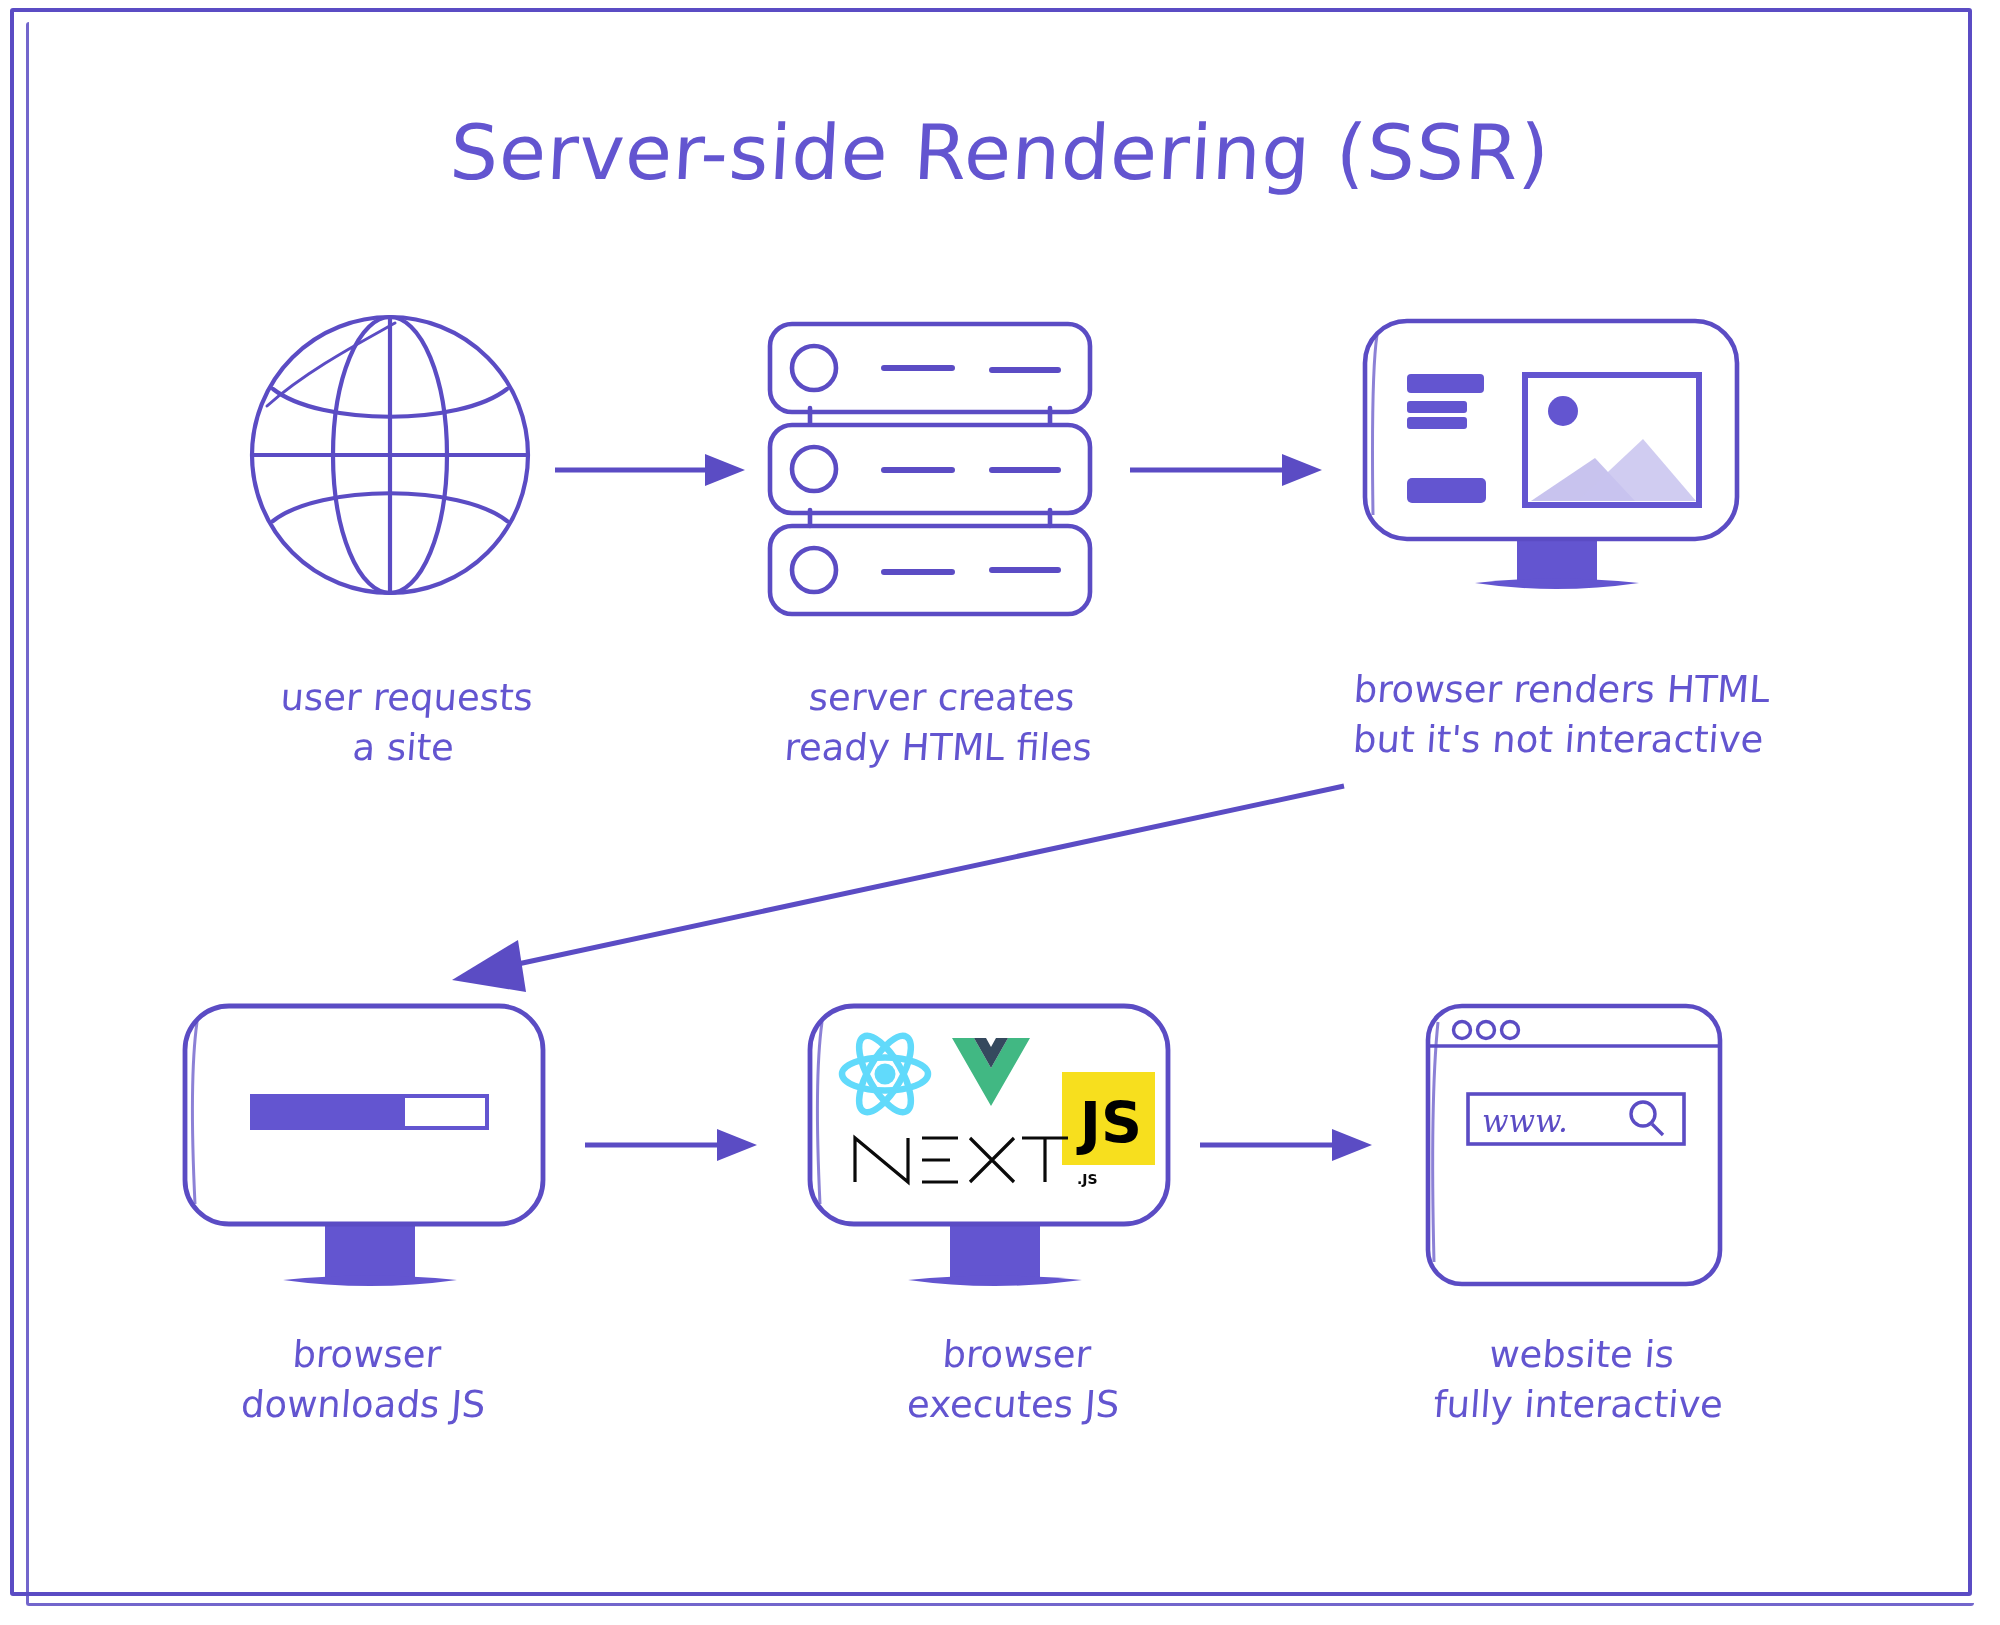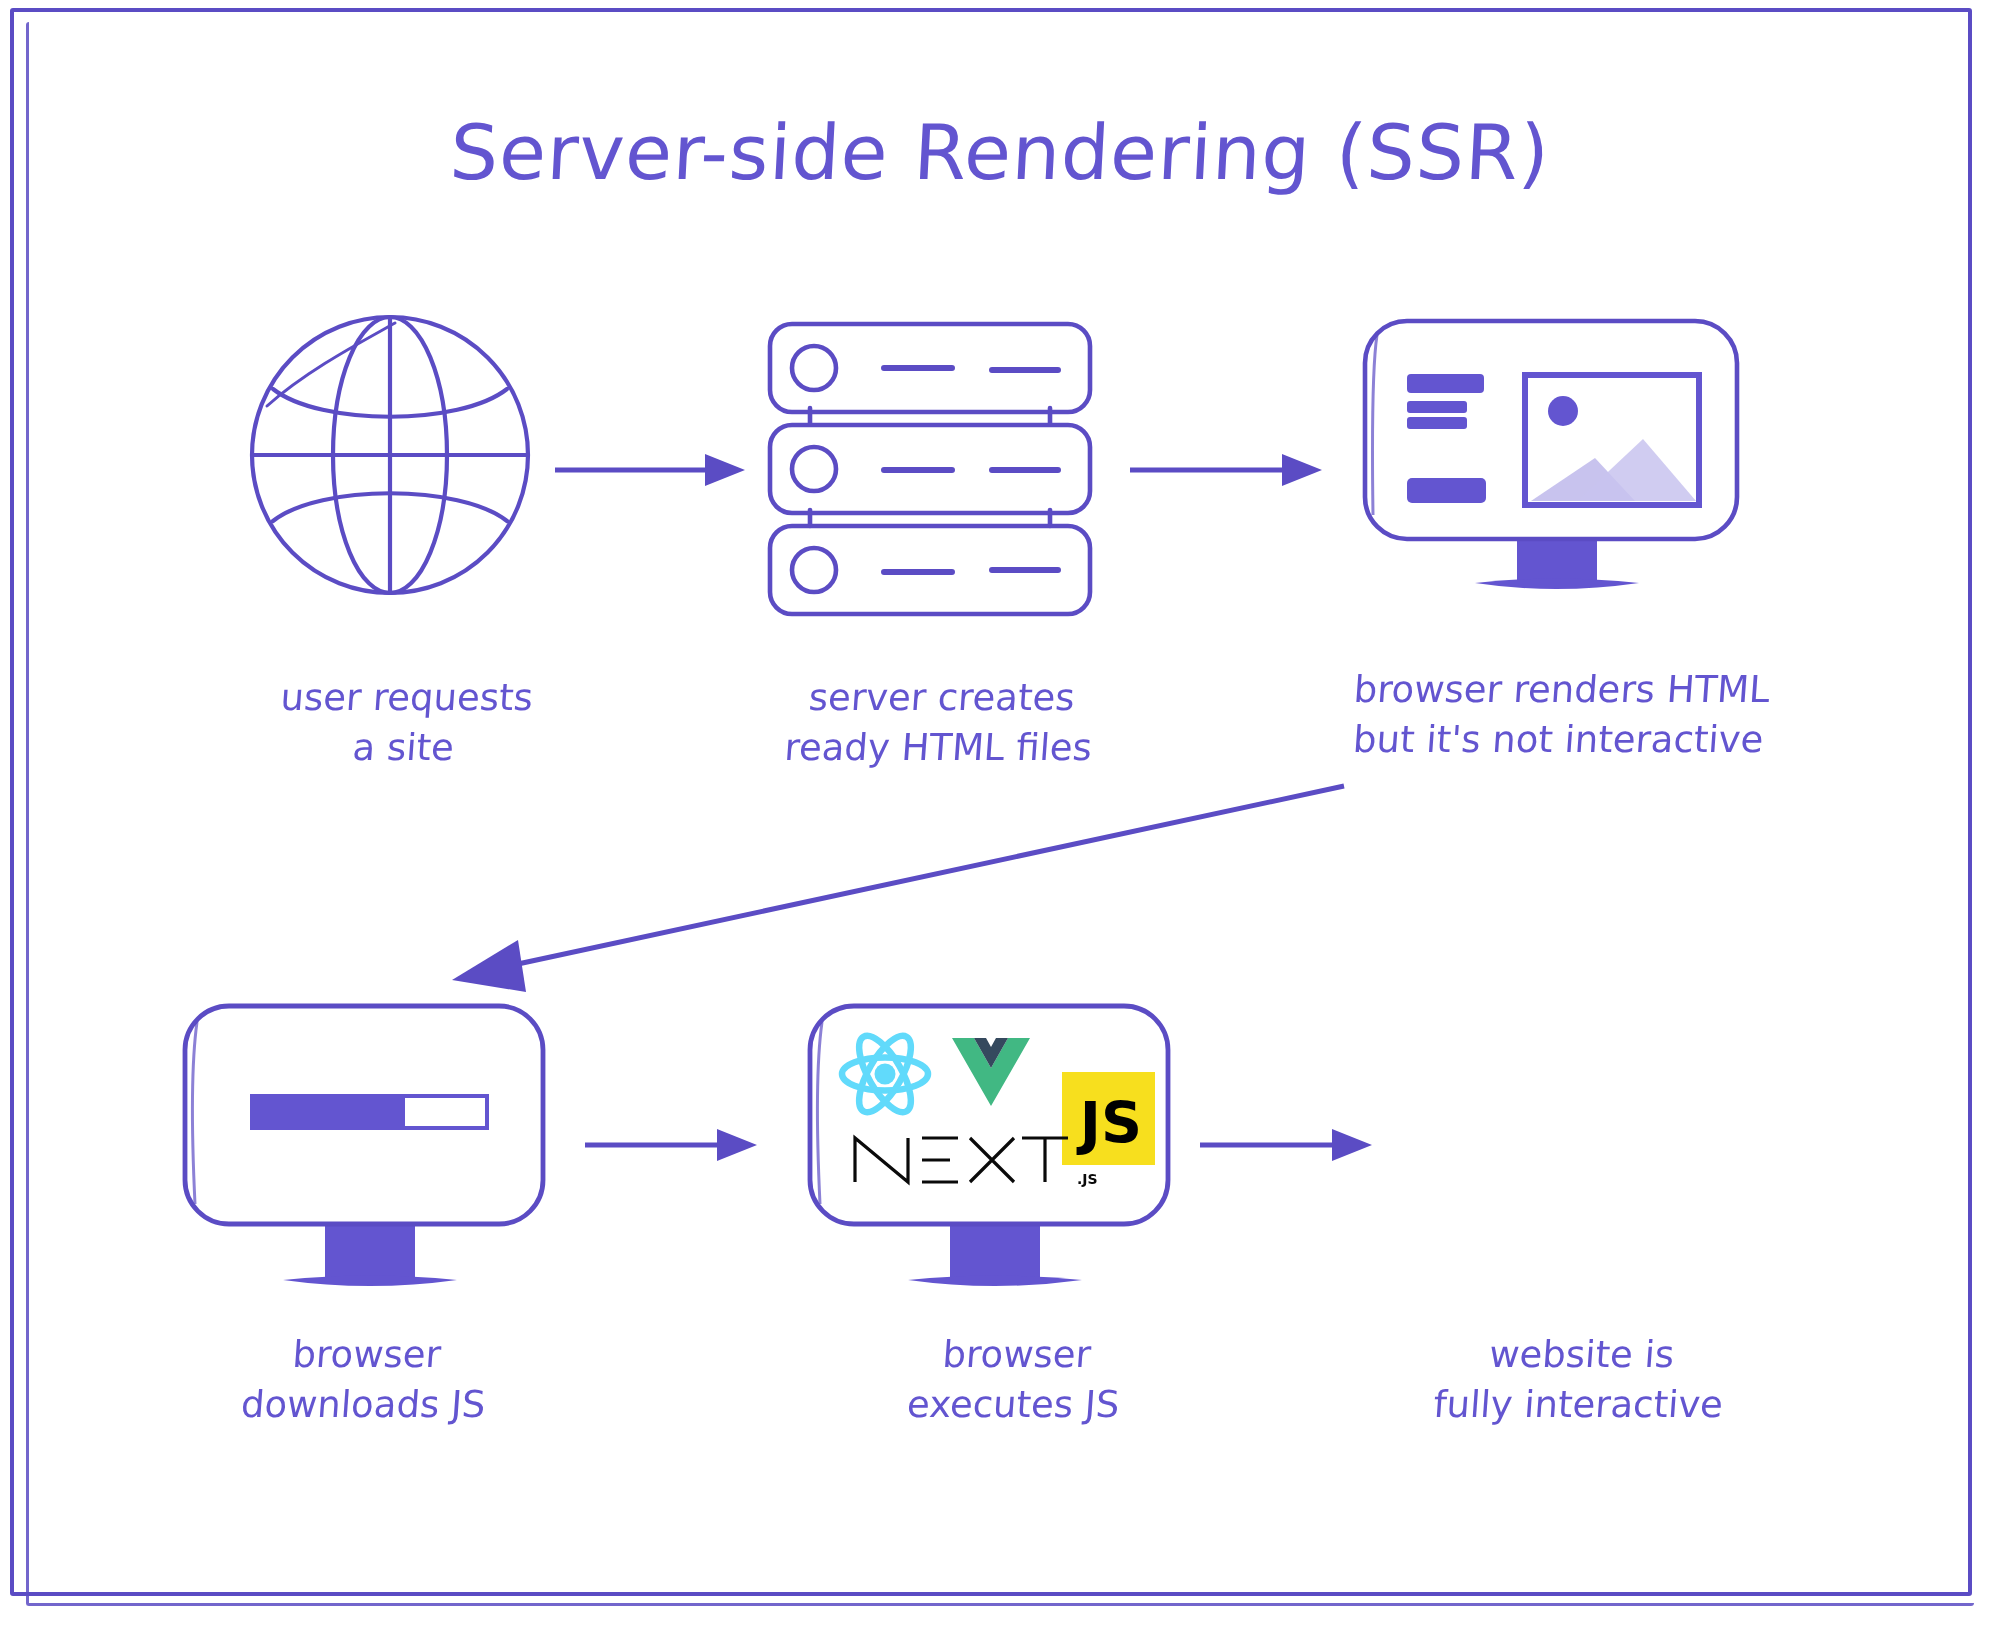--- a/index.html
+++ b/index.html
@@ -238,19 +238,39 @@
     <div>executes JS</div>
   </div>
 
   <div class="stage" style="left:1200px; top:1125px;">
     <svg width="200" height="40" viewBox="0 0 200 40">
       <path d="M0 20 H148" stroke="#5b4cc4" stroke-width="5" fill="none"></path>
       <path d="M132 4 L172 20 L132 36 Z" fill="#5b4cc4"></path>
     </svg>
   </div>
 
+  <div class="stage" style="left:1420px; top:1000px;">
+    <svg width="310" height="290" viewBox="0 0 310 290">
+      <rect x="8" y="6" width="292" height="278" rx="34" fill="#ffffff" stroke="#5b4cc4" stroke-width="4.6"></rect>
+      <path d="M18 22 Q10 100 14 262" fill="none" stroke="#5b4cc4" stroke-width="3" opacity=".7"></path>
+      <path d="M10 46 H300" stroke="#5b4cc4" stroke-width="3.4" fill="none"></path>
+      <g fill="none" stroke="#5b4cc4" stroke-width="3.4">
+        <circle cx="42" cy="30" r="8.5"></circle>
+        <circle cx="66" cy="30" r="8.5"></circle>
+        <circle cx="90" cy="30" r="8.5"></circle>
+      </g>
+      <g>
+        <rect x="48" y="94" width="216" height="50" fill="#ffffff" stroke="#5b4cc4" stroke-width="3.6"></rect>
+        <text x="62" y="132" font-family="DejaVu Serif, serif" font-size="31" font-style="italic" fill="#5b4cc4">www.</text>
+        <g fill="none" stroke="#5b4cc4" stroke-width="3.4">
+          <circle cx="223" cy="114" r="12"></circle>
+          <path d="M232 124 L243 135"></path>
+        </g>
+      </g>
+    </svg>
+  </div>
 
   <div class="caption" style="left:1400px; top:1330px; width:360px; white-space:normal;">
     <div>website is</div>
     <div>fully interactive</div>
   </div>
 
 </div>
 
 </body></html>

